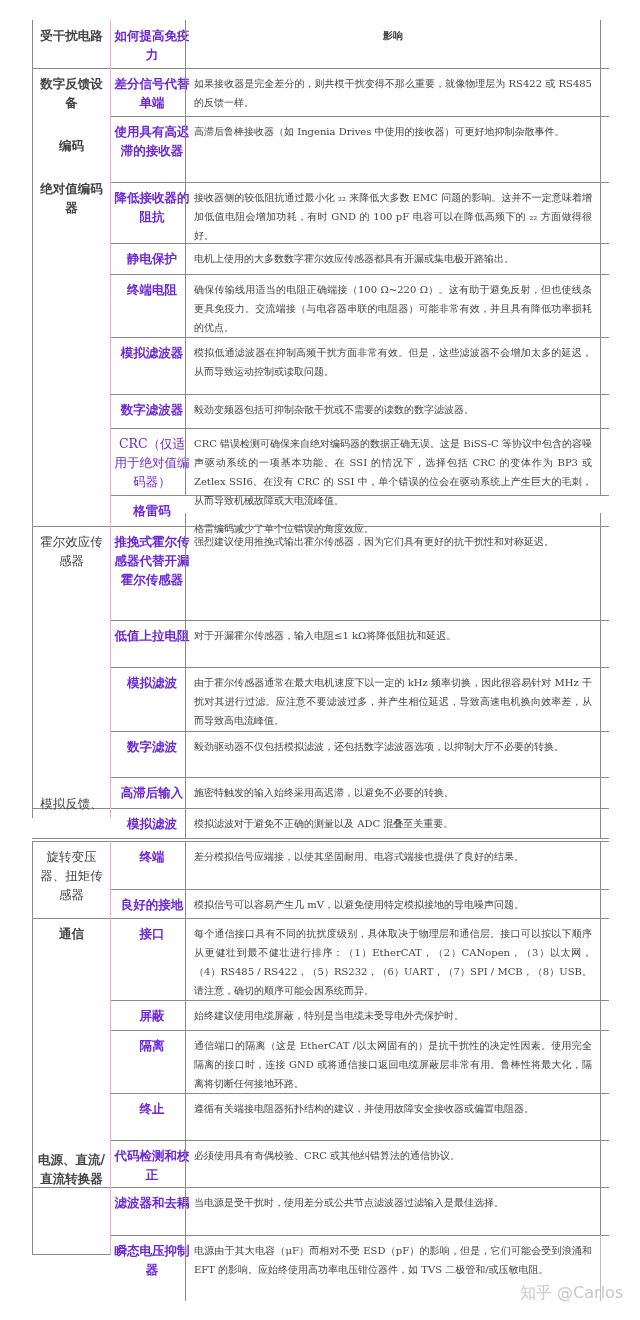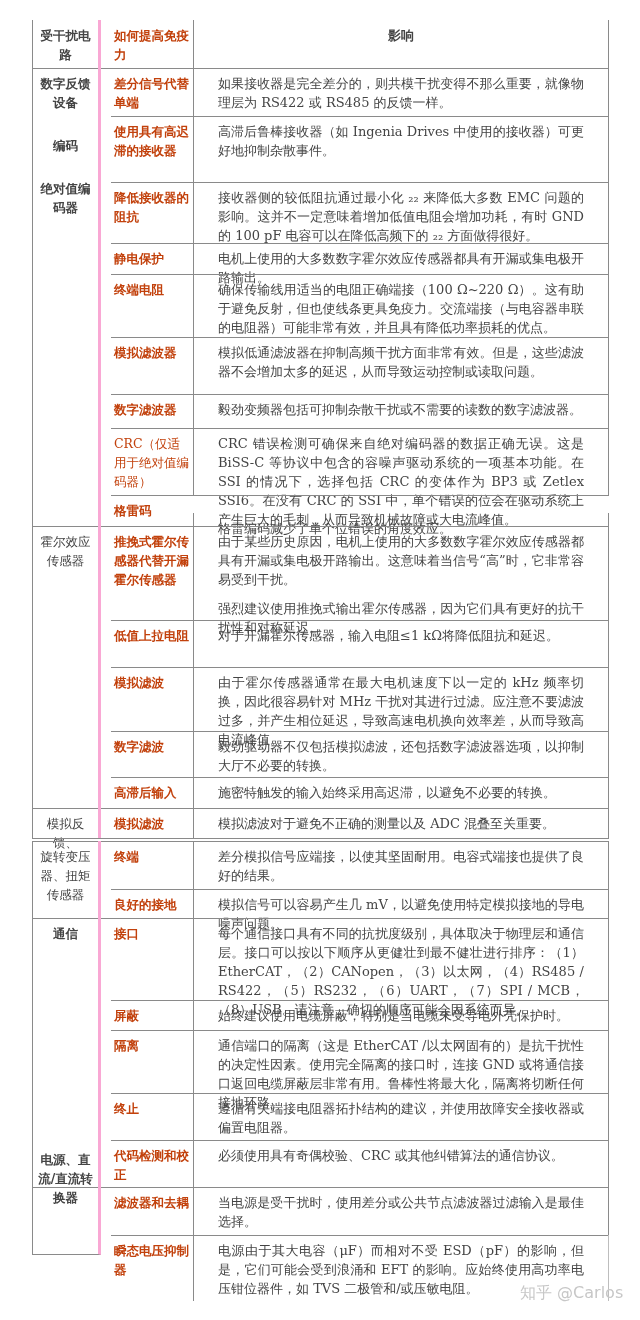--- a/index.html
+++ b/index.html
@@ -1,24 +1,24 @@
 <!DOCTYPE html>
 <html><head>
 <meta charset="utf-8">
 <style>
   html, body { margin: 0; padding: 0; background: #ffffff; }
   body { width: 640px; height: 1320px; position: relative; overflow: hidden;
          font-family: "DejaVu Serif", "Liberation Serif", serif; color: #333; }
   .tbl { position: absolute; left: 32px; top: 20px; width: 577px; }
-  .c1 { position: absolute; left: 0; width: 69px; text-align: center; font-weight: bold; color: #444;
-        border-left: 1px solid #8a8a8a; border-right: 3px solid #f9a8d4; box-sizing: border-box; padding: 6px 4px; font-size: 12.5px; line-height: 19px; }
-  .c2 { position: absolute; left: 79px; width: 82px; text-align: left; font-weight: bold; color: #c2410c;
+  .c1 { position: absolute; left: 0; width: 79px; text-align: center; font-weight: bold; color: #444;
+        border-left: 1px solid #8a8a8a; border-right: 1px solid #f9a8d4; box-sizing: border-box; padding: 6px 4px; font-size: 12.5px; line-height: 19px; }
+  .c2 { position: absolute; left: 79px; width: 82px; text-align: center; font-weight: bold; color: #6d28d9;
         box-sizing: border-box; padding: 6px 3px; font-size: 12.5px; line-height: 19px; }
-  .c3 { position: absolute; left: 161px; width: 416px; box-sizing: border-box; padding: 6px 24px;
-        border-left: 1px solid #8a8a8a; border-right: 1px solid #8a8a8a; font-size: 13px; line-height: 19px; color: #444; text-align: justify; }
+  .c3 { position: absolute; left: 153px; width: 416px; box-sizing: border-box; padding: 6px 8px;
+        border-left: 1px solid #8a8a8a; border-right: 1px solid #8a8a8a; font-size: 10px; line-height: 19px; color: #444; text-align: justify; }
   .hline { position: absolute; height: 1px; background: #8a8a8a; }
   .c1 p, .c3 p { margin: 0; }
   .c1 p + p { margin-top: 24px; }
   .c3 p + p { margin-top: 10px; }
   .watermark { position: absolute; left: 520px; top: 1283px; font-family: "DejaVu Sans", sans-serif;
                font-size: 16px; color: #c7c7c7; }
 </style>
 </head>
 <body>
 
@@ -90,21 +90,20 @@
       <p>格雷编码减少了单个位错误的角度效应。</p>
     </div>
   <div class="hline" style="left:0;top:506px;width:577px;"></div>
 
   <div class="c1" style="top:506px;height:282px;font-weight:normal;">
       <p>霍尔效应传感器</p>
     </div>
 
   <div class="c2" style="top:506px;height:94px;">推挽式霍尔传感器代替开漏霍尔传感器</div>
   <div class="c3" style="top:506px;height:94px;">
-    <p>由于某些历史原因，电机上使用的大多数数字霍尔效应传感器都具有开漏或集电极开路输出。这意味着当信号“高”时，它非常容易受到干扰。</p>
     <p>强烈建议使用推挽式输出霍尔传感器，因为它们具有更好的抗干扰性和对称延迟。</p>
   </div>
   <div class="hline" style="left:79px;top:600px;width:498px;"></div>
 
   <div class="c2" style="top:600px;height:47px;">低值上拉电阻</div>
   <div class="c3" style="top:600px;height:47px;">
       <p>对于开漏霍尔传感器，输入电阻≤1 kΩ将降低阻抗和延迟。</p>
     </div>
   <div class="hline" style="left:79px;top:647px;width:498px;"></div>
 
@@ -119,21 +118,21 @@
       <p>毅劲驱动器不仅包括模拟滤波，还包括数字滤波器选项，以抑制大厅不必要的转换。</p>
     </div>
   <div class="hline" style="left:79px;top:757px;width:498px;"></div>
 
   <div class="c2" style="top:757px;height:31px;">高滞后输入</div>
   <div class="c3" style="top:757px;height:31px;">
       <p>施密特触发的输入始终采用高迟滞，以避免不必要的转换。</p>
     </div>
   <div class="hline" style="left:0;top:788px;width:577px;"></div>
 
-  <div class="c1" style="top:788px;height:30px;font-weight:normal;">
+  <div class="c1" style="top:768px;height:30px;font-weight:normal;">
       <p>模拟反馈、</p>
     </div>
   <div class="c2" style="top:788px;height:30px;">模拟滤波</div>
   <div class="c3" style="top:788px;height:30px;">
       <p>模拟滤波对于避免不正确的测量以及 ADC 混叠至关重要。</p>
     </div>
   <div class="hline" style="left:0;top:818px;width:577px;"></div>
   <div class="hline" style="left:0;top:821px;width:577px;"></div>
 
   <div class="c1" style="top:821px;height:77px;font-weight:normal;">

